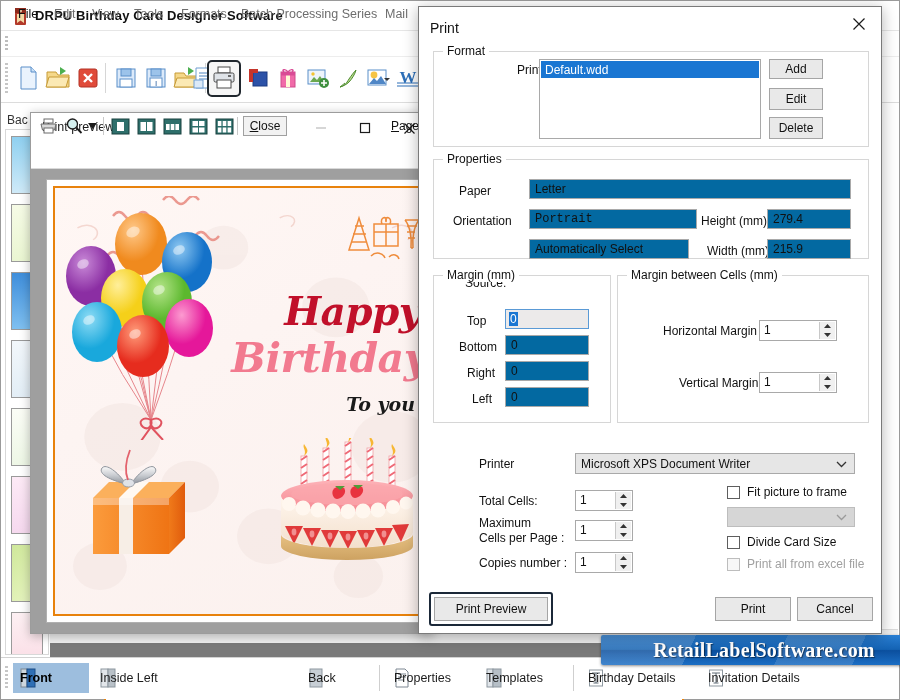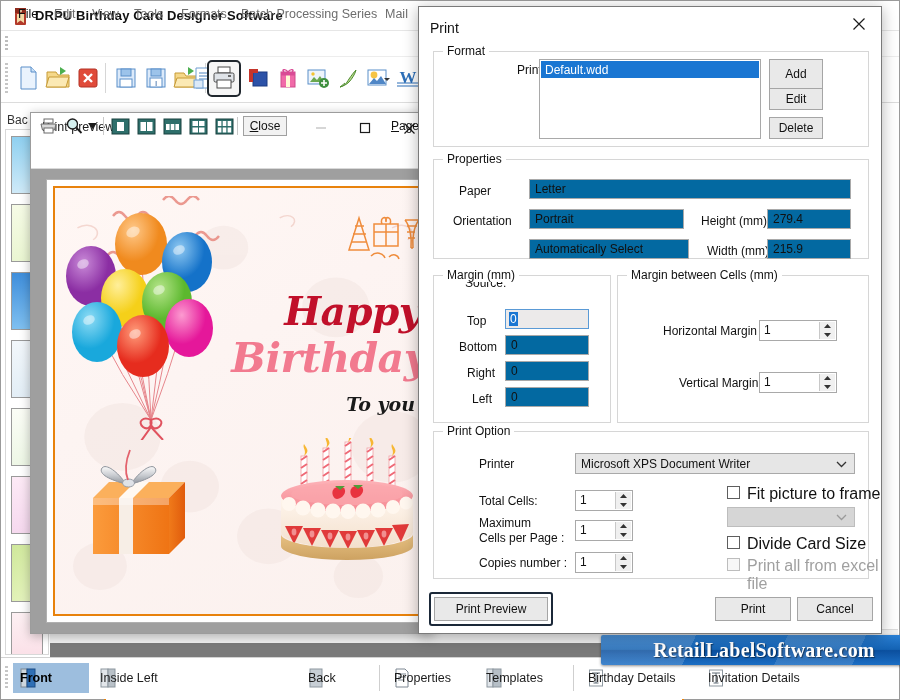--- a/index.html
+++ b/index.html
@@ -98,21 +98,21 @@
   .listbox{position:absolute;border:1px solid #a9a9a9;background:#fff;box-sizing:border-box;}
   .list-sel{position:absolute;left:1px;top:1px;right:1px;height:17px;background:#1a76d2;color:#fff;font-size:12px;display:flex;align-items:center;padding-left:4px;box-sizing:border-box;}
   .spin{position:absolute;border:1px solid #a9a9a9;background:#fff;box-sizing:border-box;}
   .spin .val{position:absolute;left:4px;top:2px;font-size:12px;color:#111;}
   .spin .arrows{position:absolute;right:1px;top:1px;width:15px;bottom:1px;border-left:1px solid #c8c8c8;background:#f0f0f0;display:flex;flex-direction:column;}
   .spin .arrows div{flex:1;display:flex;align-items:center;justify-content:center;}
   .combo{position:absolute;border:1px solid #a9a9a9;background:#e6e6e6;box-sizing:border-box;display:flex;align-items:center;padding-left:5px;font-size:12px;color:#111;}
   .combo .chev{position:absolute;right:7px;top:50%;transform:translateY(-50%);}
   .cb{position:absolute;width:13px;height:13px;border:1px solid #5e5e5e;background:#fff;box-sizing:border-box;}
   .cb.disabled{border-color:#bdbdbd;background:#f7f7f7;}
-  .cbl{position:absolute;font-size:16px;color:#111;}
+  .cbl{position:absolute;font-size:12px;color:#111;}
   .cbl.disabled{color:#a0a0a0;}
   #pd-preview-focus{position:absolute;left:10px;top:585px;width:124px;height:34px;border:2px solid #1b2838;border-radius:3px;box-sizing:border-box;}
   #pd-preview-btn{position:absolute;left:15px;top:590px;width:114px;height:24px;}
   .focus-field{border:1px solid #5a9ad6 !important;background:#eceaea !important;}
   .sel-text{background:#1a76d2;color:#fff;padding:0 1px;}
 </style>
 </head>
 <body>
 
 <div class="abs" id="app-window">
@@ -704,31 +704,31 @@
       </svg>
   </div>
 
   <div class="group" style="left:14px;top:44px;width:436px;height:96px;">
     <div class="group-title">Format</div>
   </div>
   <div class="lbl" style="left:98px;top:56px;">Print Profile</div>
   <div class="listbox" style="left:120px;top:52px;width:222px;height:80px;">
     <div class="list-sel">Default.wdd</div>
   </div>
-  <div class="btn" style="left:350px;top:52px;width:54px;height:30px;">Add</div>
+  <div class="btn" style="left:350px;top:52px;width:54px;height:20px;">Add</div>
   <div class="btn" style="left:350px;top:81px;width:54px;height:22px;">Edit</div>
   <div class="btn" style="left:350px;top:110px;width:54px;height:22px;">Delete</div>
 
   <div class="group" style="left:14px;top:152px;width:436px;height:100px;">
     <div class="group-title">Properties</div>
   </div>
   <div class="lbl" style="left:40px;top:177px;">Paper</div>
   <div class="tf" style="left:110px;top:172px;width:322px;height:20px;">Letter</div>
   <div class="lbl" style="left:34px;top:207px;">Orientation</div>
-  <div class="tf" style="left:110px;top:202px;width:155px;height:20px;">Portrait</div>
+  <div class="tf" style="left:110px;top:202px;width:168px;height:20px;font-family:Liberation Mono, monospace;">Portrait</div>
   <div class="lbl" style="left:282px;top:207px;">Height (mm)</div>
   <div class="tf" style="left:348px;top:202px;width:84px;height:20px;">279.4</div>
   <div class="lbl" style="left:46px;top:237px;margin-top:32px;">Source:</div>
   <div class="tf" style="left:110px;top:232px;width:160px;height:20px;">Automatically Select</div>
   <div class="lbl" style="left:288px;top:237px;">Width (mm)</div>
   <div class="tf" style="left:348px;top:232px;width:84px;height:20px;">215.9</div>
 
   <div class="group" style="left:14px;top:268px;width:178px;height:148px;">
     <div class="group-title">Margin (mm)</div>
   </div>
@@ -772,23 +772,20 @@
           </svg>
         </div>
       <div>
           <svg width="7" height="4" viewBox="0 0 7 4">
             <path d="M0 0h7L3.5 4z" fill="#333"></path>
           </svg>
         </div>
     </div>
   </div>
 
-  <div class="group" style="left:14px;top:424px;width:436px;height:148px;">
-    <div class="group-title">Print Option</div>
-  </div>
   <div class="lbl" style="left:60px;top:450px;">Printer</div>
   <div class="combo" style="left:156px;top:446px;width:280px;height:21px;">
     <span>Microsoft XPS Document Writer</span>
     <span class="chev"><svg width="11" height="7" viewBox="0 0 11 7">
           <path d="M1 1l4.5 4.5L10 1" fill="none" stroke="#333" stroke-width="1.3"></path>
         </svg></span>
   </div>
 
   <div class="lbl" style="left:60px;top:487px;">Total Cells:</div>
   <div class="spin" style="left:156px;top:483px;width:58px;height:21px;">

